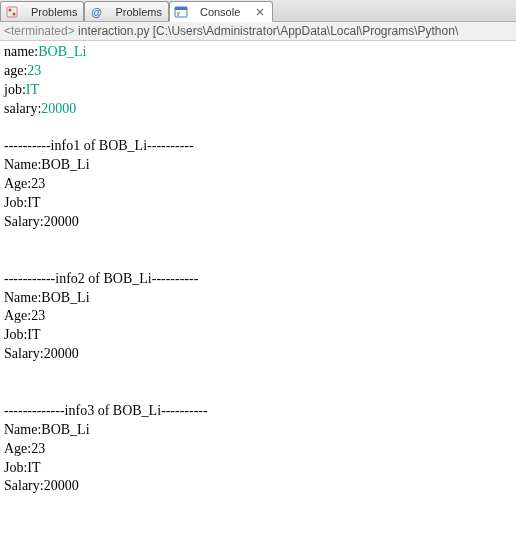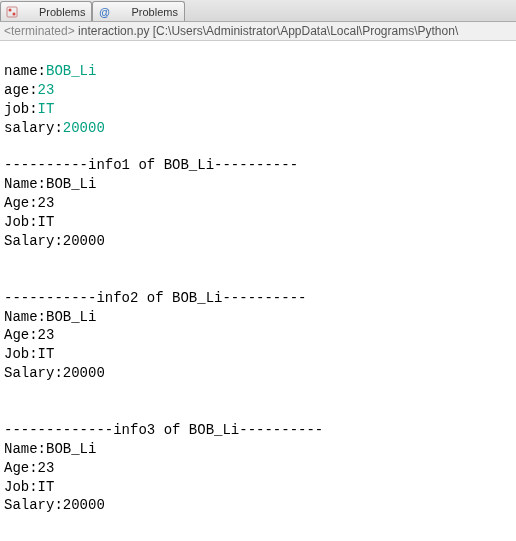--- a/index.html
+++ b/index.html
@@ -26,21 +26,21 @@
       display: flex;
       align-items: center;
       padding: 2px 6px 2px 4px;
       border: 1px solid #999;
       border-bottom: none;
       margin-right: 0px;
       background: linear-gradient(to bottom, #f8f8f8, #e0e0e0);
       border-radius: 3px 3px 0 0;
       height: 20px;
       cursor: pointer;
-      gap: 20px;
+      gap: 12px;
     }
     .tab.active {
       background: #fff;
       border-bottom: 1px solid #fff;
       margin-bottom: -1px;
       height: 21px;
     }
     .tab-icon {
       width: 14px;
       height: 14px;
@@ -71,27 +71,26 @@
       padding: 2px 4px;
       font-size: 12px;
       color: #555;
       white-space: nowrap;
       overflow: hidden;
     }
     .console-header .term {
       color: #888;
     }
     .console-content {
-      font-family: Liberation Mono, monospace;
+      font-family: Liberation Serif, serif;
       font-size: 14px;
       padding: 2px 4px;
       line-height: 1.35;
       white-space: pre;
       color: #000;
-      margin-top: 19px;
     }
     .green {
       color: #00a080;
     }
     .icon-problems {
       position: relative;
     }
     .icon-javadoc {
       color: #3a76c4;
       font-weight: bold;
@@ -116,20 +115,37 @@
         <circle cx="5" cy="5" r="1.5" fill="#d44"></circle>
         <circle cx="9" cy="9" r="1.5" fill="#d44"></circle>
       </svg>
     </span>
     <span class="tab-label">Problems</span>
   </div>
   <div class="tab">
     <span class="tab-icon icon-javadoc">@</span>
     <span class="tab-label">Problems</span>
   </div>
+  <div class="tab active">
+    <span class="tab-icon icon-console">
+      <svg width="14" height="14" viewBox="0 0 14 14">
+        <rect x="1" y="2" width="12" height="10" rx="1" fill="#fff" stroke="#4a7bb5" stroke-width="1"></rect>
+        <rect x="1" y="2" width="12" height="3" fill="#4a7bb5"></rect>
+        <line x1="3" y1="8" x2="6" y2="8" stroke="#666" stroke-width="1"></line>
+        <line x1="3" y1="10" x2="5" y2="10" stroke="#666" stroke-width="1"></line>
+      </svg>
+    </span>
+    <span class="tab-label">Console</span>
+    <span class="tab-close">
+      <svg width="8" height="8" viewBox="0 0 8 8">
+        <line x1="1" y1="1" x2="7" y2="7" stroke="#777" stroke-width="1.3"></line>
+        <line x1="7" y1="1" x2="1" y2="7" stroke="#777" stroke-width="1.3"></line>
+      </svg>
+    </span>
+  </div>
 </div>
 
 <div class="console-header">
   <span class="term">&lt;terminated&gt;</span>
   <span>interaction.py [C:\Users\Administrator\AppData\Local\Programs\Python\</span>
 </div>
 
 <div class="console-content" id="console-out"><span>name:</span><span class="green">BOB_Li</span>
 <span>age:</span><span class="green">23</span>
 <span>job:</span><span class="green">IT</span>

